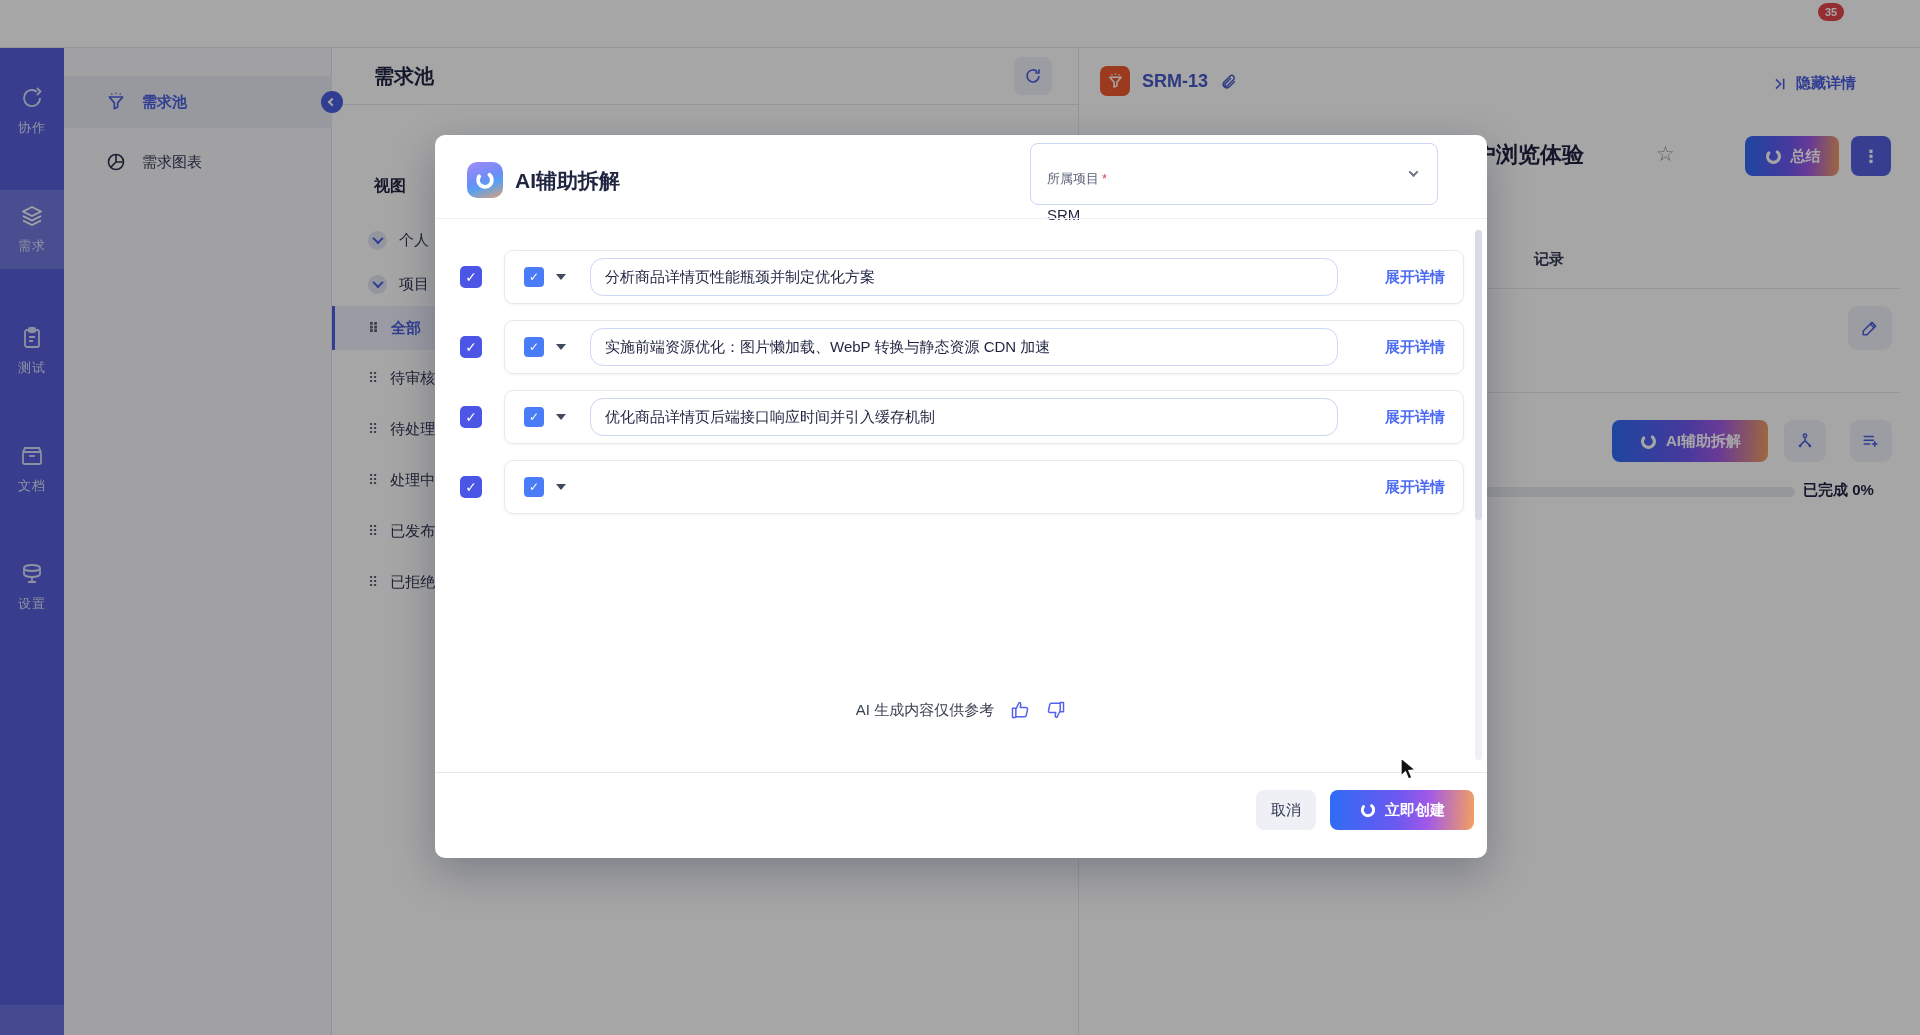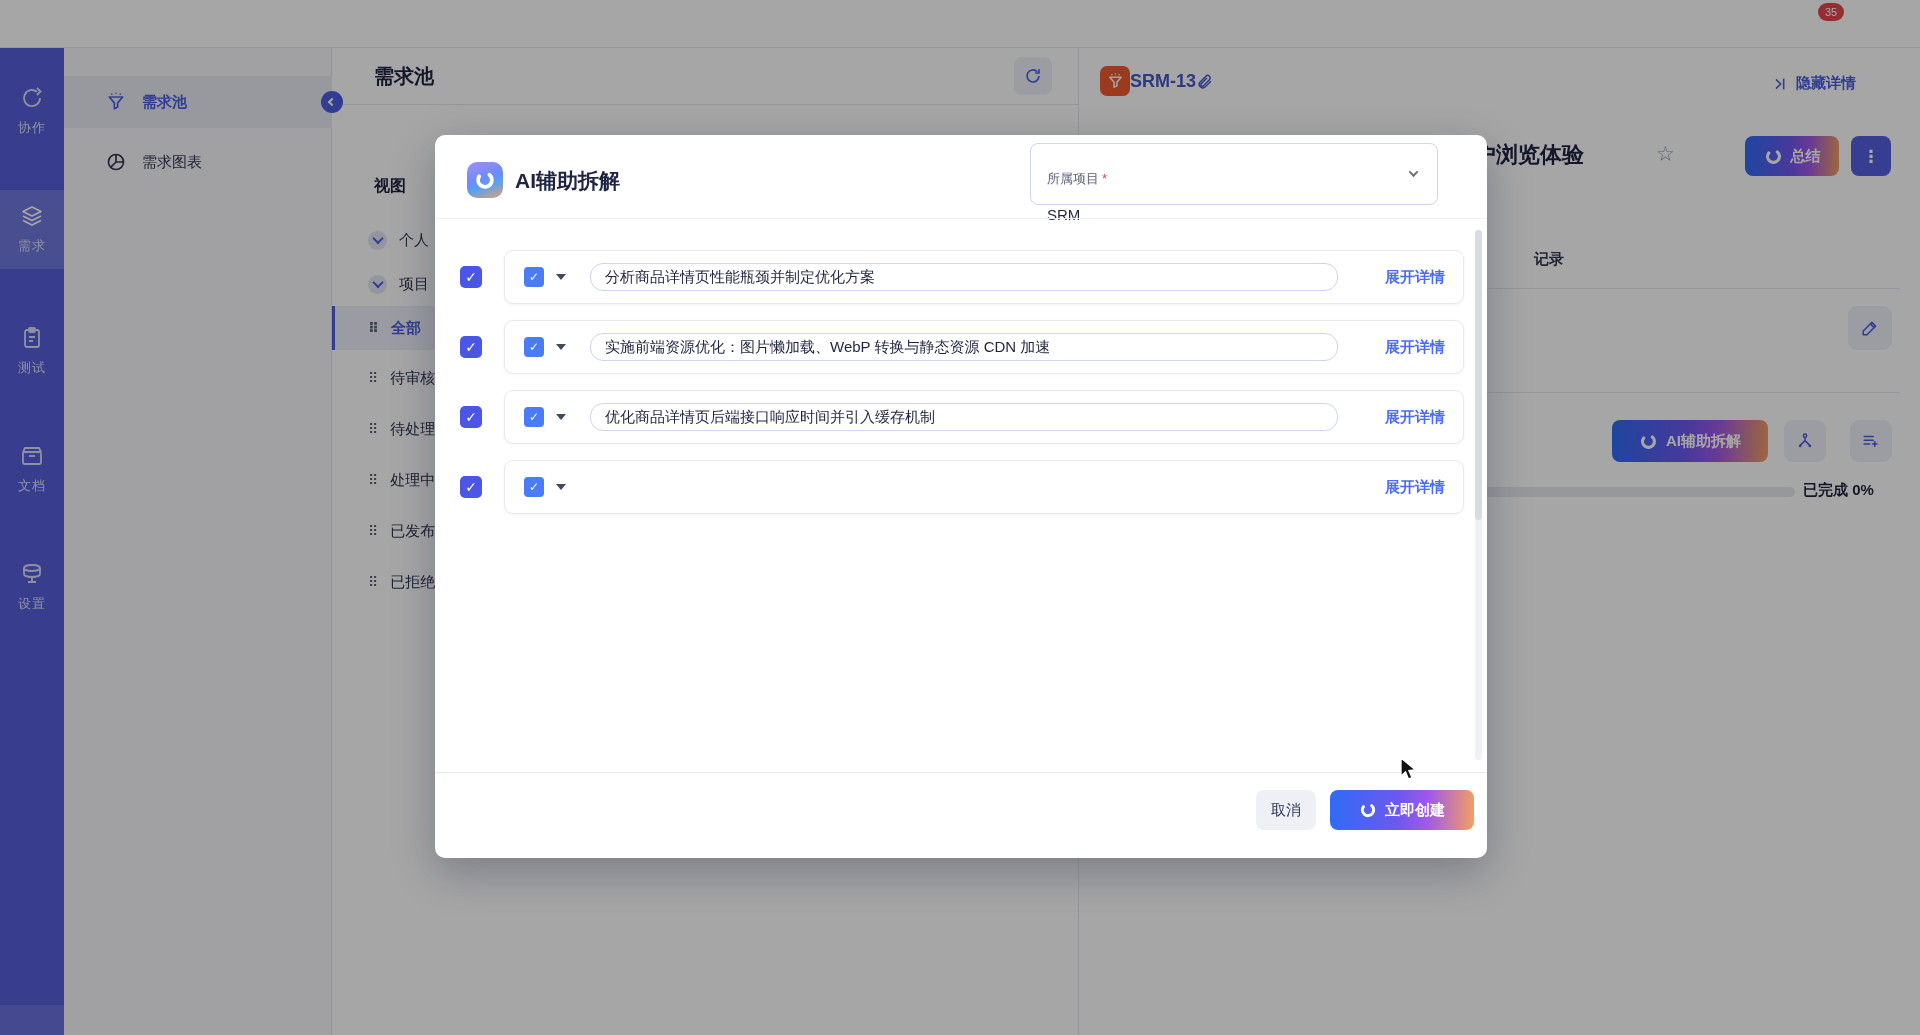--- a/index.html
+++ b/index.html
@@ -12,21 +12,21 @@
   .topbar { left:0; top:0; width:1920px; height:48px; background:#ffffff; border-bottom:1px solid #e8e9ee; z-index:1; }
   .logo-circle { left:20px; top:7px; width:34px; height:34px; border-radius:50%; background:#232848; overflow:hidden; }
   .proj-pill { left:86px; top:8px; width:342px; height:32px; background:#f0f1f5; border-radius:6px; display:flex; align-items:center; padding:0 14px; font-size:14px; color:#3d4266; }
   .proj-pill .chev { margin-left:auto; }
   .nav-item { top:0; height:48px; display:flex; align-items:center; font-size:14px; font-weight:600; color:#3d4266; cursor:pointer; }
   .tb-divider { left:1342px; top:12px; width:1px; height:24px; background:#d9dbe3; }
   .org { left:1360px; top:0; height:48px; display:flex; align-items:center; gap:7px; font-size:14px; color:#353a58; }
   .icon-btn-top { top:13px; width:22px; height:22px; display:flex; align-items:center; justify-content:center; color:#3f4460; }
   .gear-glyph { font-size:21px; line-height:1; }
   .help-circle { width:19px; height:19px; border:1.6px solid #3f4460; border-radius:50%; font-size:12px; font-weight:700; display:flex; align-items:center; justify-content:center; }
-  .badge { left:1818px; top:3px; min-width:26px; height:18px; background:#e5484d; color:#fff; border-radius:9px; font-size:11px; font-weight:400; display:flex; align-items:center; justify-content:center; padding:0 5px; z-index:2; }
+  .badge { left:1818px; top:3px; min-width:26px; height:18px; background:#e5484d; color:#fff; border-radius:9px; font-size:11px; font-weight:700; display:flex; align-items:center; justify-content:center; padding:0 5px; z-index:2; }
   .avatar { left:1862px; top:8px; width:32px; height:32px; border-radius:50%; background:#5a62e8; color:#fff; font-size:14px; display:flex; align-items:center; justify-content:center; }
 
   
   .rail { left:0; top:48px; width:64px; height:987px; background:#565fd9; }
   .rail-item { left:0; width:64px; display:flex; flex-direction:column; align-items:center; gap:9px; color:#dbdffa; cursor:pointer; padding:14px 0; }
   .rail-item.active { background:rgba(255,255,255,0.16); }
   .rail-item .lbl { font-size:13px; letter-spacing:1px; }
   .rail-foot { left:0; top:1005px; width:64px; height:30px; background:rgba(255,255,255,0.12); }
 
   
@@ -43,21 +43,21 @@
   .views-hd { left:374px; top:176px; font-size:16px; font-weight:700; color:#1f2440; }
   .tree-row { left:332px; width:746px; height:44px; display:flex; align-items:center; gap:12px; padding-left:36px; font-size:15px; color:#2f3552; cursor:pointer; }
   .tree-row .handle { color:#5a6170; font-size:14px; }
   .tree-row.selected { background:#eef0fa; color:#4c5fe0; font-weight:600; border-left:3px solid #4c5fe0; padding-left:33px; }
   .tgl-circle { width:19px; height:19px; border-radius:50%; background:#e3e6f5; display:flex; align-items:center; justify-content:center; }
   .chev { width:8px; height:8px; border-right:2px solid #4c5fe0; border-bottom:2px solid #4c5fe0; transform:rotate(45deg) translate(-1px,-1px); }
   .chev.gray { border-color:#6b7280; width:7px; height:7px; }
 
   
   .detail { left:1078px; top:48px; width:842px; height:987px; background:#ffffff; border-left:1px solid #e8e9ee; }
-  .d-idrow { left:1100px; top:66px; display:flex; align-items:center; }
+  .d-idrow { left:1100px; top:66px; display:flex; align-items:center; gap:12px; }
   .type-icon { width:30px; height:30px; border-radius:7px; background:#ee5a2e; display:flex; align-items:center; justify-content:center; }
   .d-id { font-size:18px; font-weight:700; color:#4558c9; }
   .hide-details { left:1772px; top:74px; display:flex; align-items:center; gap:8px; color:#4c5fe0; font-size:15px; font-weight:600; cursor:pointer; }
   .d-title { left:1452px; top:140px; font-size:22px; font-weight:700; color:#1f2440; white-space:nowrap; }
   .star { left:1656px; top:142px; font-size:21px; color:#8a93a8; cursor:pointer; }
   .grad-btn { background:linear-gradient(93deg,#2e6cf5 0%,#6e58f0 48%,#a159e8 68%,#f3a05f 100%); color:#fff; border:none; border-radius:8px; display:flex; align-items:center; justify-content:center; gap:8px; font-weight:600; cursor:pointer; }
   .summary-btn { left:1745px; top:136px; width:94px; height:40px; font-size:15px; }
   .kebab-btn { left:1851px; top:136px; width:40px; height:40px; border-radius:8px; background:#5560e0; color:#fff; display:flex; align-items:center; justify-content:center; font-size:17px; font-weight:700; letter-spacing:0; cursor:pointer; }
   .d-tab { left:1534px; top:250px; font-size:15px; font-weight:600; color:#343c55; }
   .d-div1 { left:1100px; top:288px; width:800px; height:1px; background:#e8e9ee; }
@@ -77,21 +77,21 @@
   .proj-box .lab { font-size:13px; color:#5a6275;margin-top:17px; }
   .proj-box .lab .req { color:#e5484d; margin-left:3px; }
   .proj-box .val { font-size:15px; color:#1f2440; margin-top:18px; }
   .proj-box .chev.gray { position:absolute; right:20px; top:26px; }
   .m-divider { left:0; top:83px; width:1052px; height:1px; background:#eef0f4; }
   .m-row { left:25px; width:1010px; height:54px; }
   .m-check-outer { position:absolute; left:0; top:16px; width:22px; height:22px; border-radius:5px; background:#4b55e6; color:#fff; font-size:14px; font-weight:700; display:flex; align-items:center; justify-content:center; cursor:pointer; }
   .m-card { position:absolute; left:44px; top:0; width:960px; height:54px; background:#fff; border:1px solid #e8e9ee; border-radius:9px; box-shadow:0 1px 3px rgba(30,40,90,.05); display:flex; align-items:center; padding:0 18px 0 19px; }
   .m-check-inner { width:20px; height:20px; border-radius:4px; background:#4a7cf7; color:#fff; font-size:12px; font-weight:700; display:flex; align-items:center; justify-content:center; cursor:pointer; }
   .caret-down { width:0; height:0; border-left:5px solid transparent; border-right:5px solid transparent; border-top:6px solid #3f4a5f; margin-left:12px; cursor:pointer; }
-  .m-input { margin-left:24px; width:748px; height:28px; border:1px solid #ccd6f2; border-radius:13px; font-size:15px; color:#1f2440; padding:0 14px; outline:none; font-family:inherit; }
+  .m-input { margin-left:24px; width:748px; height:38px; border:1px solid #ccd6f2; border-radius:13px; font-size:15px; color:#1f2440; padding:0 14px; outline:none; font-family:inherit; }
   .expand-link { margin-left:auto; font-size:15px; font-weight:600; color:#4c6bf5; cursor:pointer; white-space:nowrap; }
   .m-scroll { left:1040px; top:95px; width:7px; height:530px; border-radius:4px; background:#f0f1f5; }
   .m-thumb { left:1040px; top:95px; width:7px; height:290px; border-radius:4px; background:#d8dbe4; }
   .m-disclaimer { left:0; top:565px; width:1052px; display:flex; align-items:center; justify-content:center; gap:16px; color:#3a4152; font-size:15px; }
   .thumb { cursor:pointer; }
   .m-footer-div { left:0; top:637px; width:1052px; height:1px; background:#e8e9ee; }
   .cancel-btn { left:821px; top:655px; width:60px; height:40px; background:#eef0f5; border:none; border-radius:8px; font-size:15px; color:#2f3552; cursor:pointer; font-family:inherit; }
   .create-btn { left:895px; top:655px; width:144px; height:40px; font-size:15px; }
   .cursor { left:1400px; top:757px; z-index:40; }
 </style>
@@ -380,20 +380,29 @@
     <div class="m-card">
       <span class="m-check-inner">✓</span>
       <span class="caret-down"></span>
       <span class="expand-link">展开详情</span>
     </div>
   </div>
 
   <div class="abs m-scroll"></div>
   <div class="abs m-thumb"></div>
 
+  <div class="abs m-disclaimer">
+    <span>AI 生成内容仅供参考</span>
+    <svg class="thumb" width="20" height="20" viewBox="0 0 24 24" fill="none" stroke="#5563e8" stroke-width="1.8" stroke-linejoin="round">
+      <path d="M7 10v11H3V10zM7 11l4-8a2.2 2.2 0 0 1 2 2.3L12.3 9H19a2 2 0 0 1 2 2.4l-1.5 7A2 2 0 0 1 17.5 20H7"></path>
+    </svg>
+    <svg class="thumb" width="20" height="20" viewBox="0 0 24 24" fill="none" stroke="#5563e8" stroke-width="1.8" stroke-linejoin="round">
+      <path d="M17 14V3h4v11zM17 13l-4 8a2.2 2.2 0 0 1-2-2.3l.7-3.7H5a2 2 0 0 1-2-2.4l1.5-7A2 2 0 0 1 6.5 4H17"></path>
+    </svg>
+  </div>
   <div class="abs m-footer-div"></div>
   <button class="abs cancel-btn">取消</button>
   <button class="abs grad-btn create-btn">
     <svg width="18" height="18" viewBox="0 0 24 24">
       <circle cx="12" cy="12" r="7.5" fill="none" stroke="#fff" stroke-width="4" stroke-dasharray="34 13" stroke-linecap="round" transform="rotate(-50 12 12)"></circle>
     </svg>
     <span>立即创建</span>
   </button>
 </div>
 

